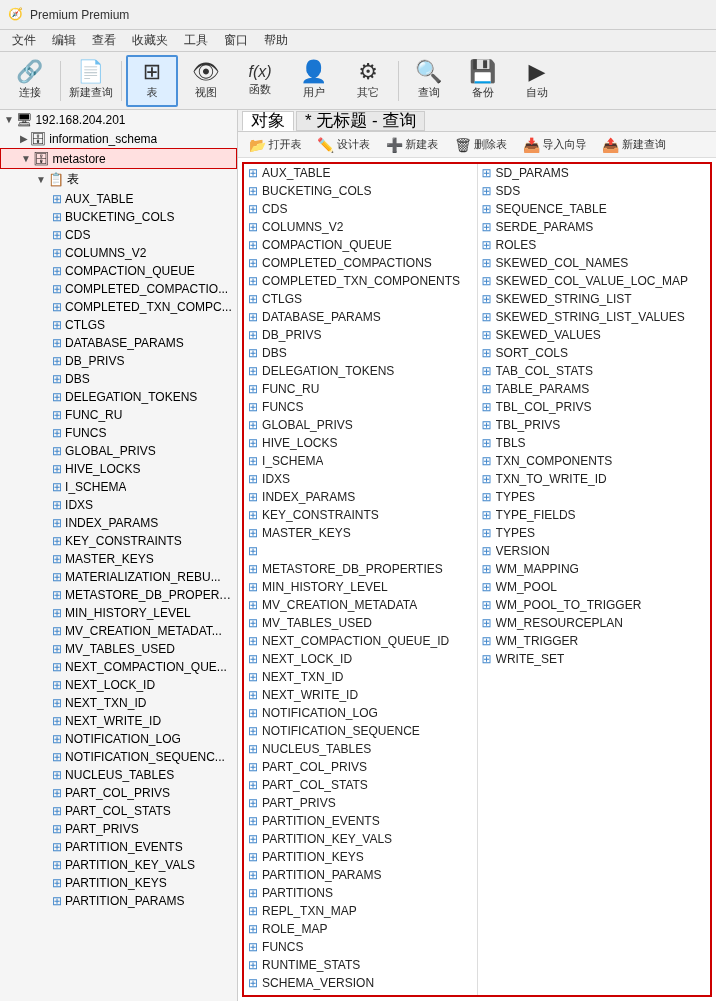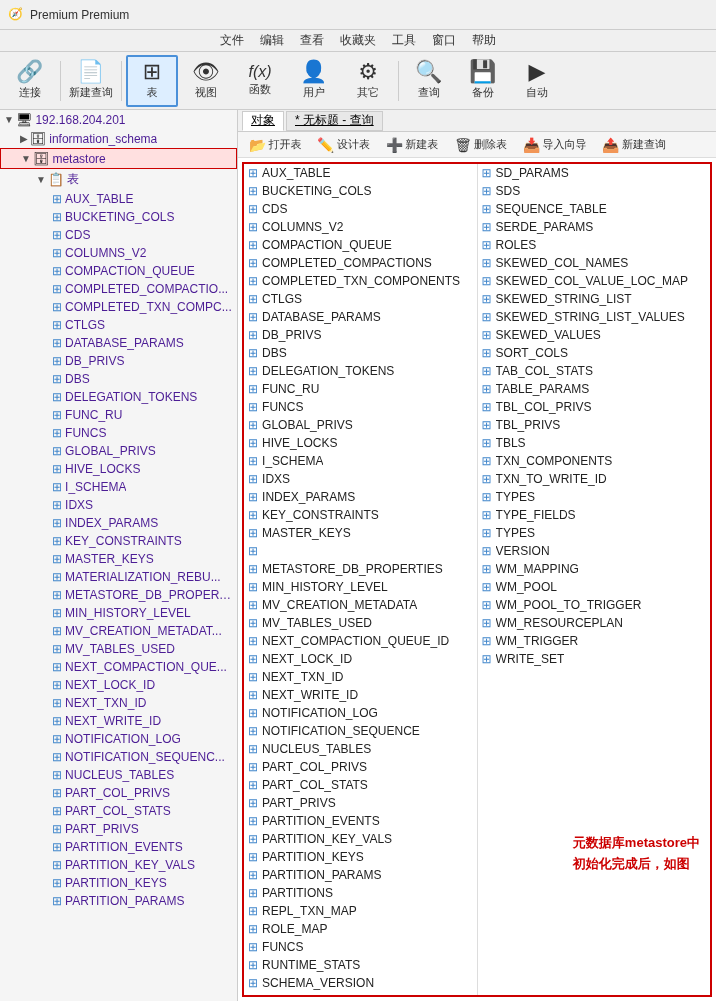--- a/index.html
+++ b/index.html
@@ -18,21 +18,20 @@
     .title-bar-text { font-size: 12px; color: #333; }
 
     
     .menu-bar {
       background: #f0f0f0;
       height: 22px;
       display: flex;
       align-items: center;
       padding: 0 4px;
       border-bottom: 1px solid #ccc;
-      justify-content: center;
     }
     .menu-item {
       padding: 2px 8px;
       font-size: 12px;
       color: #333;
       cursor: pointer;
     }
 
     
     .toolbar {
@@ -88,21 +87,21 @@
       overflow: hidden;
     }
     .tree-node.active-db { background: #ffe0e0; border: 1px solid #cc0000; }
 
     .tree-indent-1 { padding-left: 4px; }
     .tree-indent-2 { padding-left: 20px; }
     .tree-indent-3 { padding-left: 36px; }
 
     .arrow { font-size: 10px; margin-right: 2px; color: #555; }
     .node-icon { margin-right: 3px; font-size: 13px; }
-    .node-label { font-size: 12px; color: #4c1d95; overflow: hidden; text-overflow: ellipsis; }
+    .node-label { font-size: 12px; color: #000000; overflow: hidden; text-overflow: ellipsis; }
 
     
     .right-panel {
       flex: 1;
       display: flex;
       flex-direction: column;
       background: #fff;
       overflow: hidden;
     }
 
@@ -111,28 +110,27 @@
       height: 22px;
       background: #f0f0f0;
       border-bottom: 1px solid #ccc;
       display: flex;
       align-items: center;
       padding: 0 4px;
     }
     .obj-tab {
       height: 20px;
       padding: 0 8px;
-      font-size: 12px;
+      font-size: 17px;
       display: flex;
       align-items: center;
       border: 1px solid #ccc;
       background: #e8e8e8;
       margin-right: 2px;
       cursor: pointer;
-      text-decoration: underline;
     }
     .obj-tab.active { background: #fff; border-bottom-color: #fff; }
 
     
     .action-toolbar {
       height: 26px;
       background: #f5f5f5;
       border-bottom: 1px solid #ddd;
       display: flex;
       align-items: center;
@@ -794,20 +792,16 @@
             <div class="table-row">
               <span class="row-icon">⊞</span>
               <span class="row-label">WM_TRIGGER</span>
             </div>
             <div class="table-row">
               <span class="row-icon">⊞</span>
               <span class="row-label">WRITE_SET</span>
             </div>
           </div>
       </div>
-      <div class="annotation">
-        <div>元数据库metastore中</div>
-        <div>初始化完成后，如图</div>
-      </div>
     </div>
   </div>
 
 </div>
 
 </body></html>

